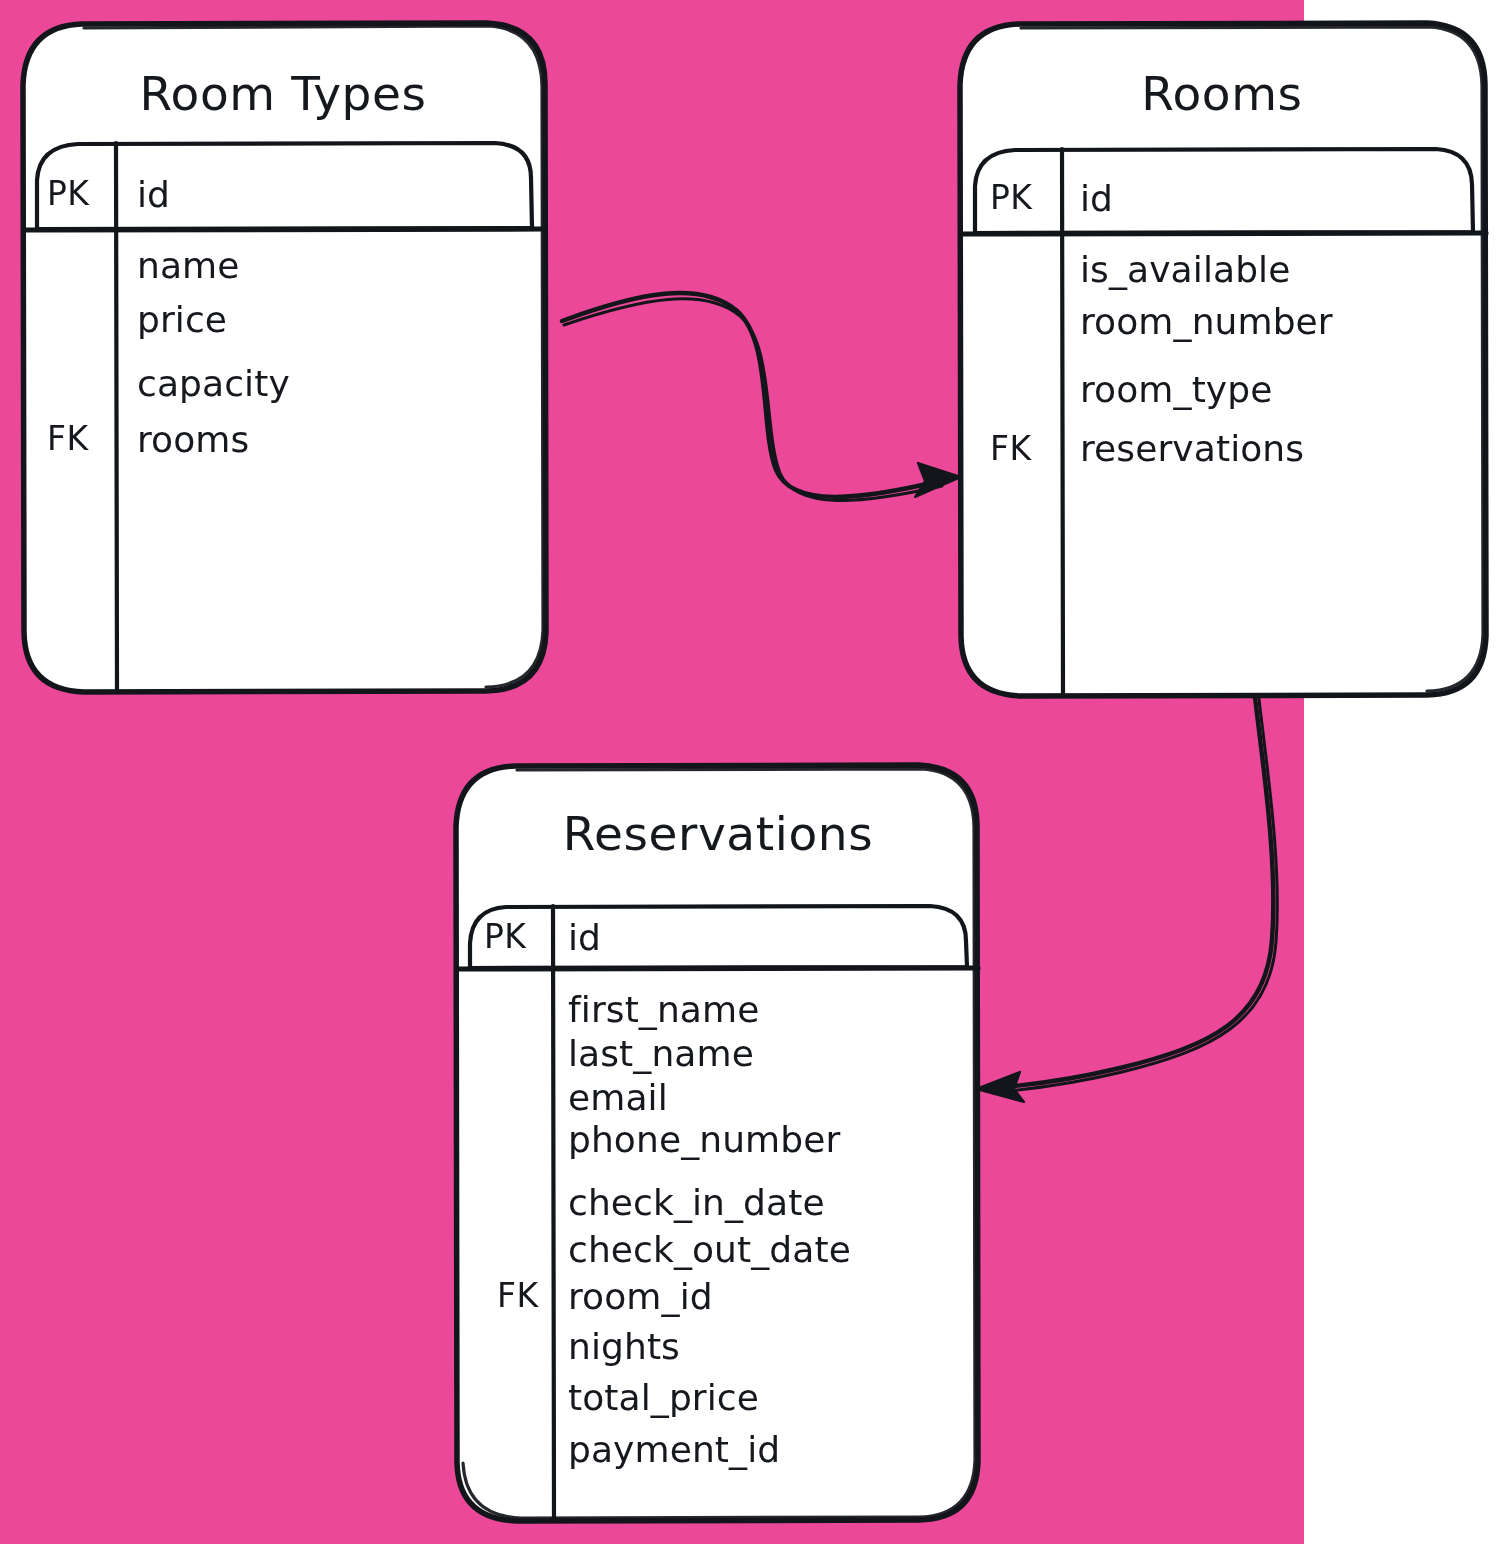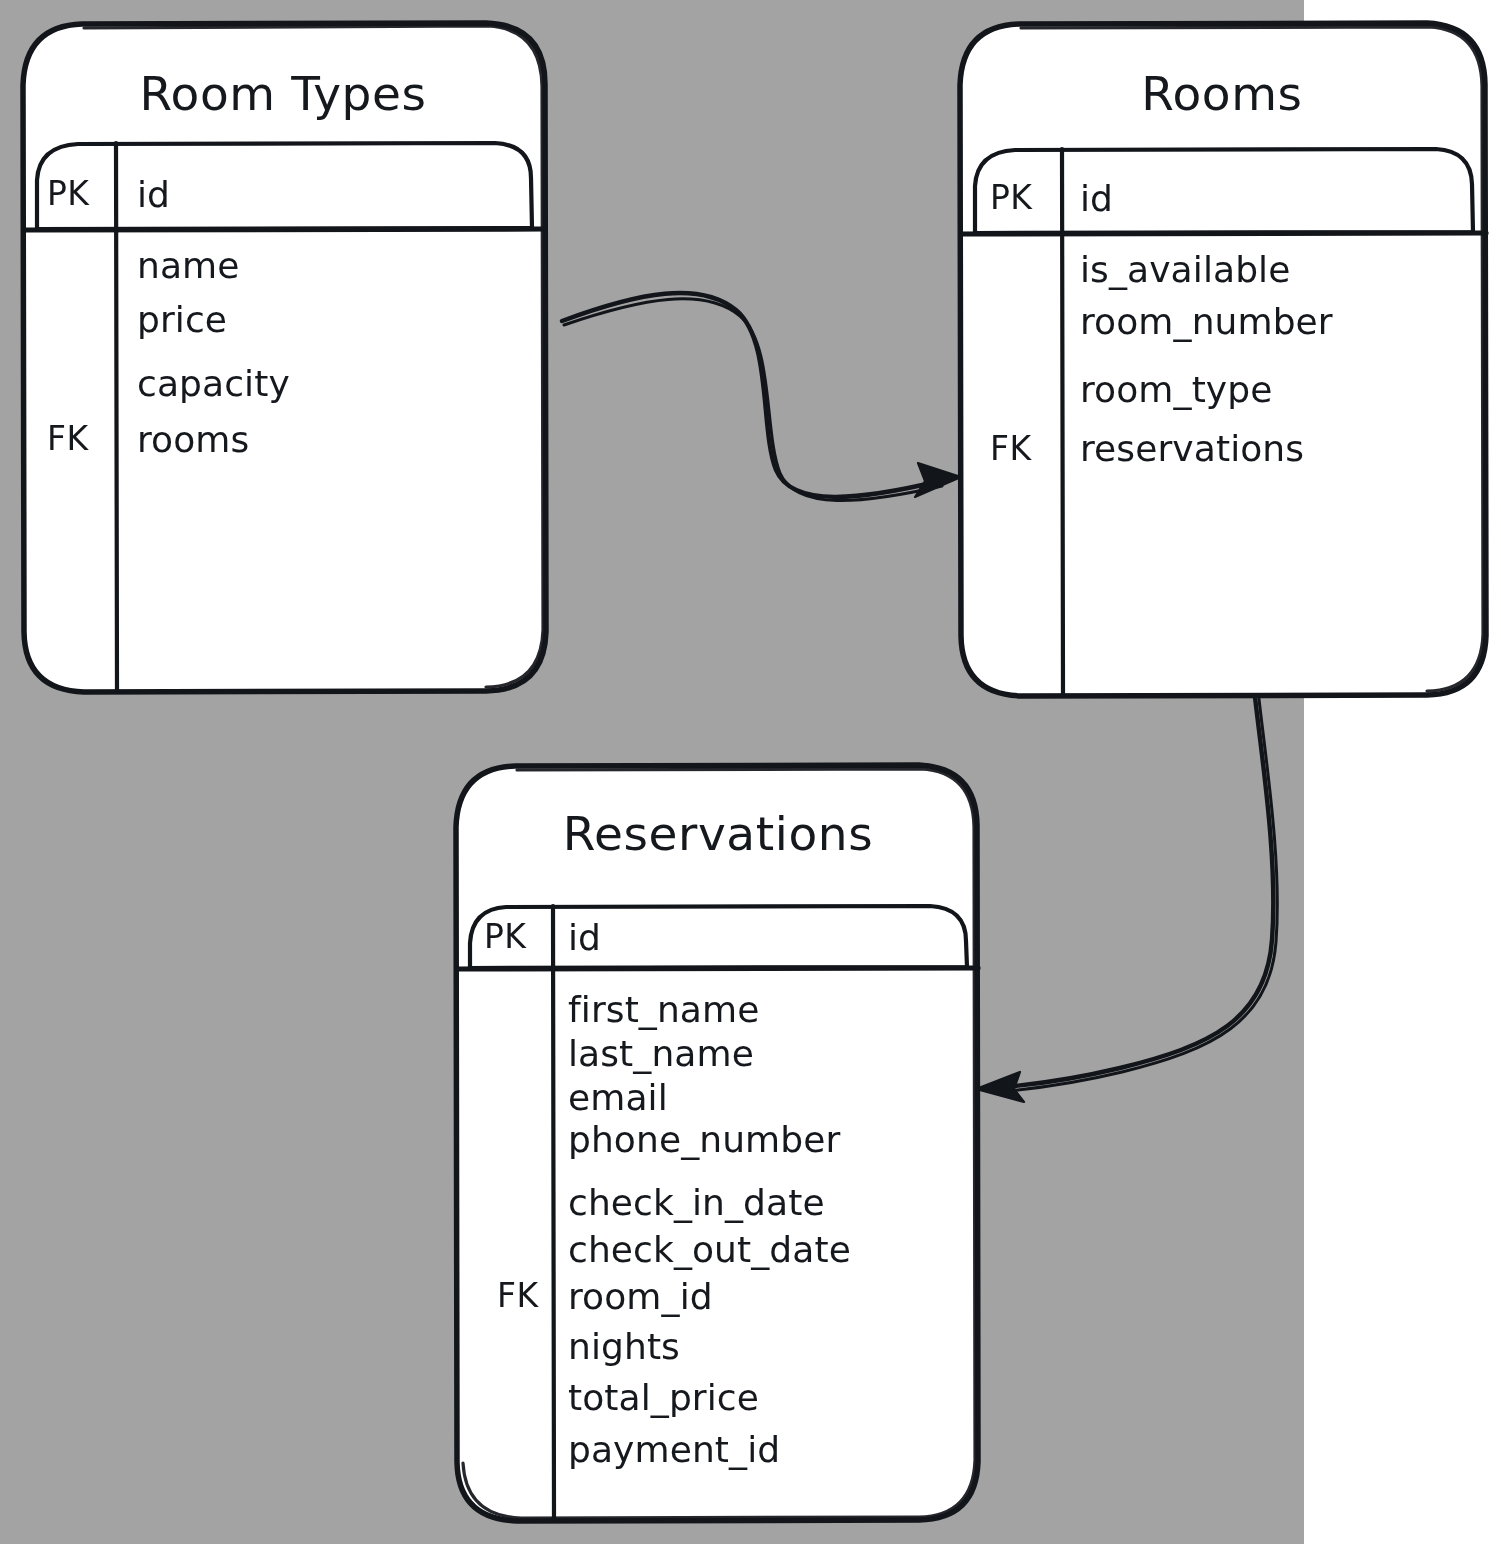--- a/index.html
+++ b/index.html
@@ -10,21 +10,21 @@
   body {
     width: 1501px;
     height: 1544px;
     font-family: "DejaVu Sans", sans-serif;
     overflow: hidden;
   }
   #diagram-root {
     position: relative;
     width: 1304px;
     height: 1544px;
-    background: #a3a3a3;
+    background: #ec4899;
   }
   svg.canvas {
     position: absolute;
     top: 0;
     left: 0;
     width: 1501px;
     height: 1544px;
     display: block;
   }
   .entity-outline {

